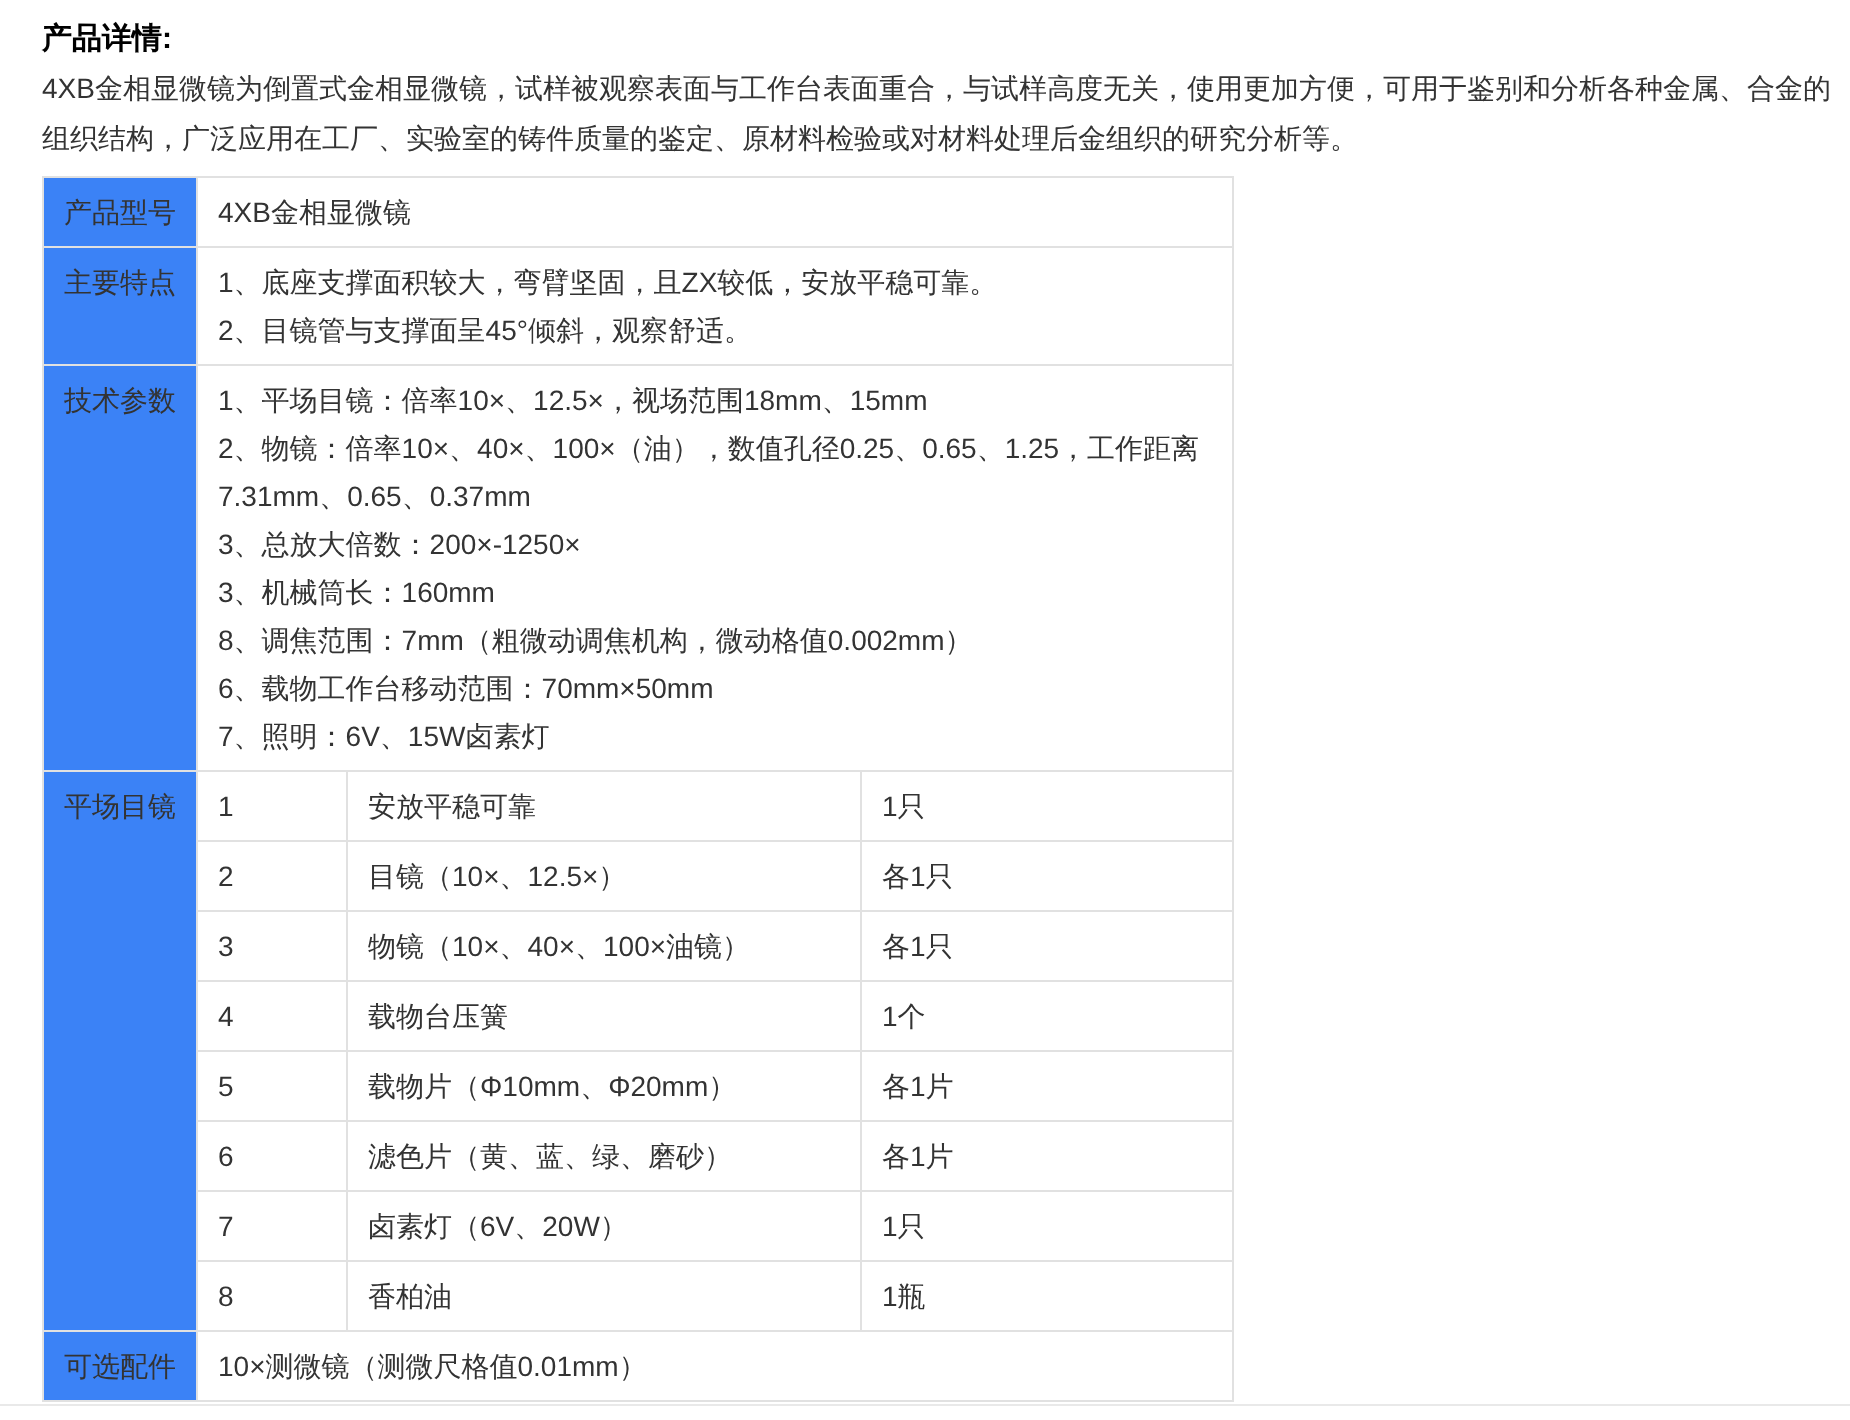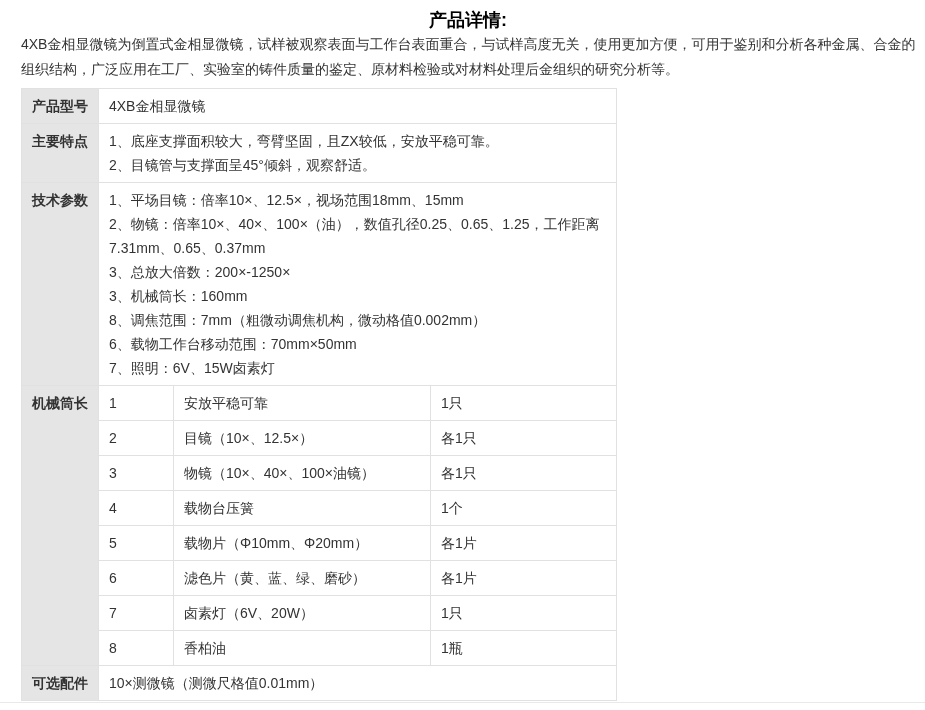--- a/index.html
+++ b/index.html
@@ -15,25 +15,24 @@
     overflow: hidden;
   }
   .page {
     position: relative;
     width: 925px;
     height: 710px;
     padding: 10px 10px 0 21px;
   }
   .page-title {
     margin: 0 0 2px 0;
-    font-size: 18px;
+    font-size: 15px;
     line-height: 20px;
     font-weight: bold;
     color: #000000;
-    text-align: center;
   }
   .intro {
     margin: 2px 16px 6px 0;
     width: 900px;
     line-height: 25px;
     color: #333333;
   }
   table.spec-table {
     border-collapse: collapse;
     table-layout: fixed;
@@ -46,23 +45,22 @@
   .spec-table td {
     border: 1px solid #e1e1e1;
     padding: 5px 10px;
     line-height: 24px;
     vertical-align: top;
     color: #333333;
     font-size: 14px;
     word-break: break-all;
   }
   .spec-table td.lbl {
-    background: #e5e5e5;
+    background: #3b82f6;
     white-space: nowrap;
-    font-weight: bold;
   }
   .bottom-rule {
     position: absolute;
     left: 0;
     top: 702px;
     width: 925px;
     border-top: 1px solid #e9e9e9;
     height: 0;
   }
 </style>
@@ -104,21 +102,21 @@
           <div>2、物镜：倍率10×、40×、100×（油），数值孔径0.25、0.65、1.25，工作距离7.31mm、0.65、0.37mm</div>
           <div>3、总放大倍数：200×-1250×</div>
           <div>3、机械筒长：160mm</div>
           <div>8、调焦范围：7mm（粗微动调焦机构，微动格值0.002mm）</div>
           <div>6、载物工作台移动范围：70mm×50mm</div>
           <div>7、照明：6V、15W卤素灯</div>
         </td>
       </tr>
 
       <tr>
-        <td class="lbl" rowspan="8">机械筒长</td>
+        <td class="lbl" rowspan="8">平场目镜</td>
         <td>1</td>
         <td>安放平稳可靠</td>
         <td>1只</td>
       </tr>
       <tr>
         <td>2</td>
         <td>目镜（10×、12.5×）</td>
         <td>各1只</td>
       </tr>
       <tr>

